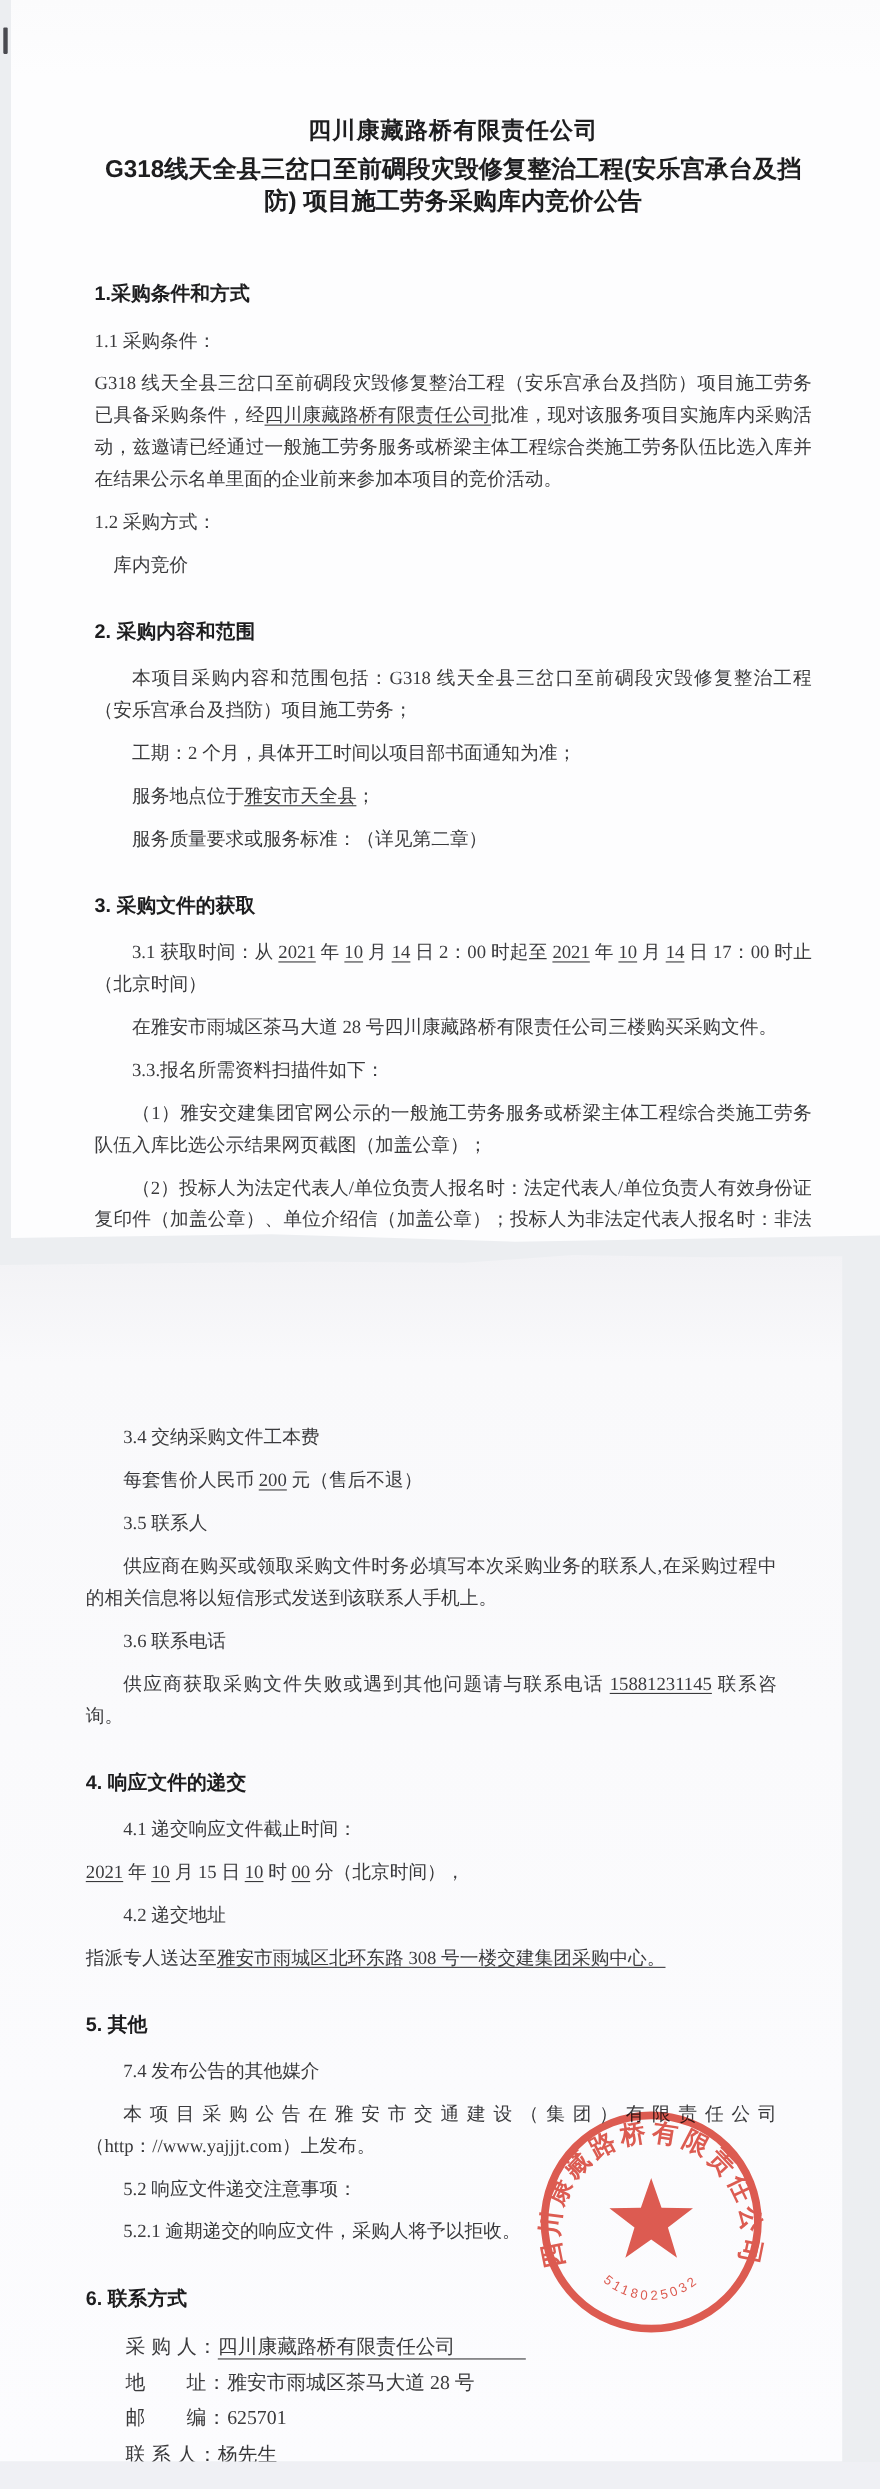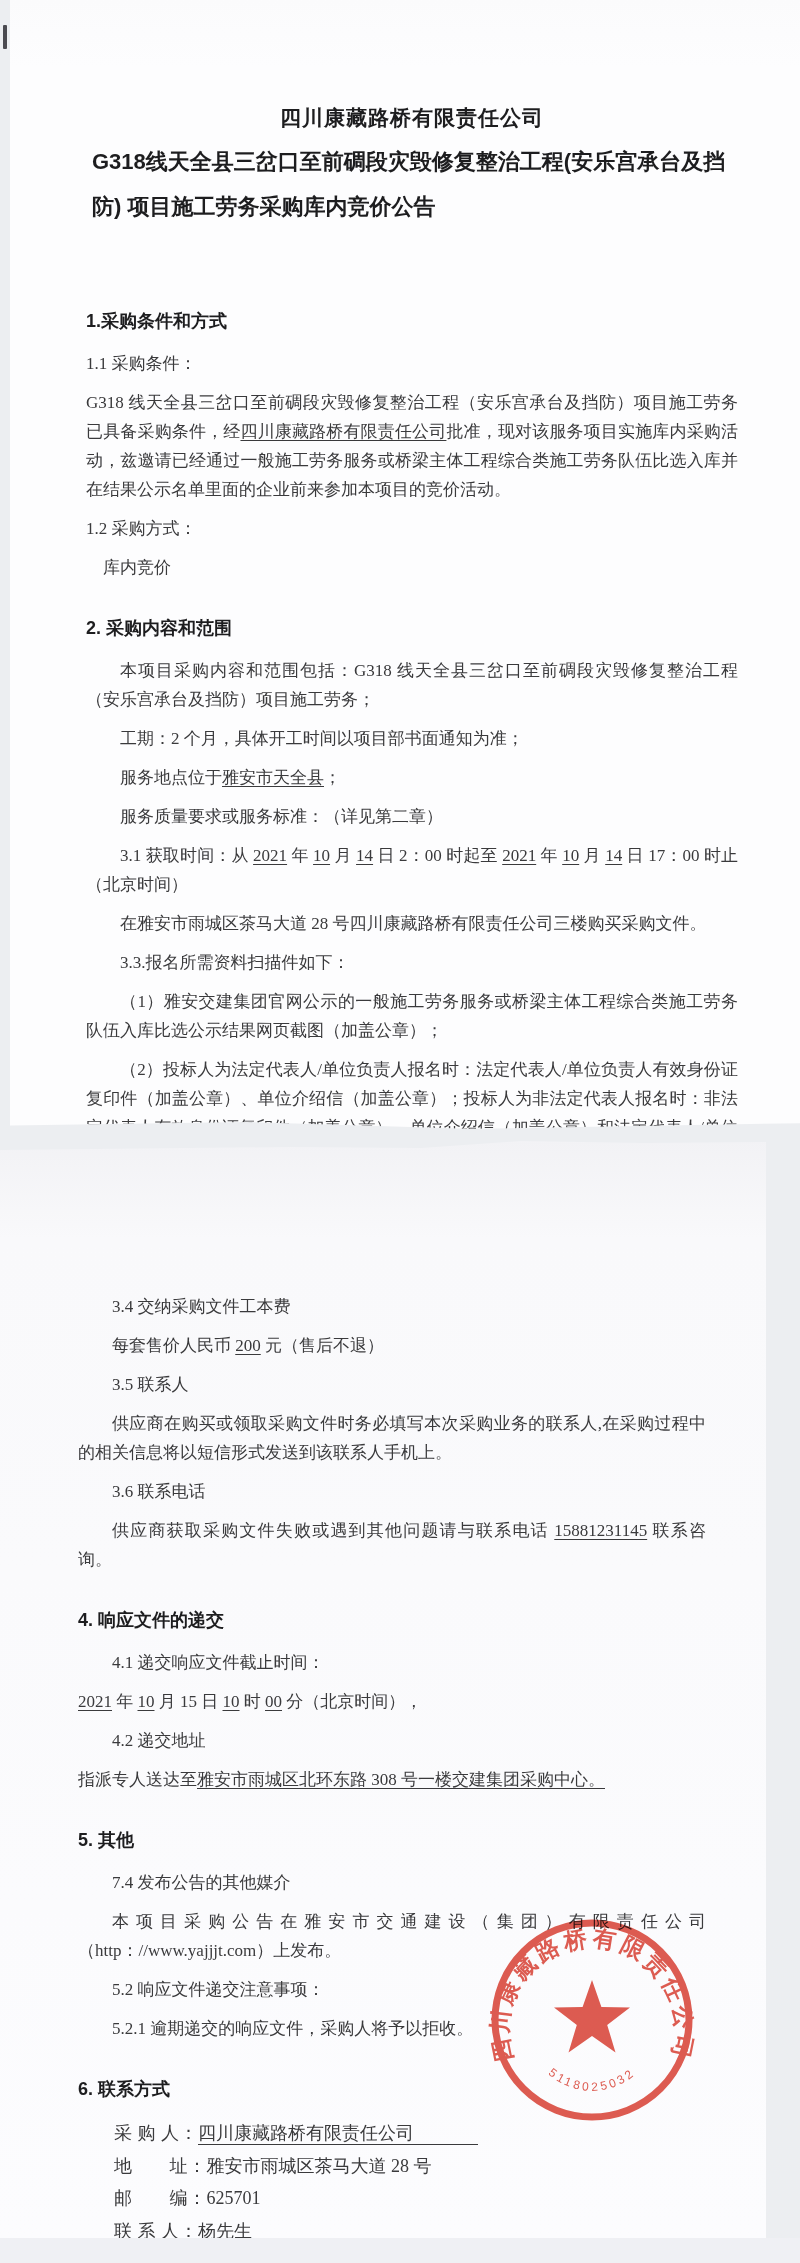--- a/index.html
+++ b/index.html
@@ -36,30 +36,30 @@
   .mark{
     position:absolute;left:3px;top:25px;width:4px;height:24px;
     background:#4a4a50;border-radius:1px;
   }
   .org{
     margin:0 0 7px 0;text-align:center;
     font-family:"Liberation Sans","DejaVu Sans",sans-serif;
     font-size:21px;font-weight:bold;color:#1d1d1f;letter-spacing:1px;
   }
   .title{
-    margin:0 auto;width:640px;text-align:left;
+    margin:0 auto;width:640px;text-align:center;
     font-family:"Liberation Sans","DejaVu Sans",sans-serif;
-    font-size:22px;line-height:45px;font-weight:bold;color:#1d1d1f;
+    font-size:22px;line-height:29px;font-weight:bold;color:#1d1d1f;
   }
   .sec{
     margin:34px 0 16px 0;
     font-family:"Liberation Sans","DejaVu Sans",sans-serif;
     font-size:18px;font-weight:bold;color:#1d1d1f;
   }
-  .sec.first{margin-top:80px;}
+  .sec.first{margin-top:58px;}
   p.b{
     margin:10px 0;
     font-size:17px;line-height:29px;color:#3a3a3c;
     text-align:justify;
   }
   .ind{text-indent:2em;}
   .ind1{text-indent:1em;}
   .u{text-decoration:underline;text-underline-offset:3px;text-decoration-thickness:1px;}
   .contact{margin-top:14px;}
   .crow{
@@ -89,20 +89,21 @@
     <p class="b"><span>G318 线天全县三岔口至前碉段灾毁修复整治工程（安乐宫承台及挡防）项目施工劳务已具备采购条件，经</span><span class="u">四川康藏路桥有限责任公司</span><span>批准，现对该服务项目实施库内采购活动，兹邀请已经通过一般施工劳务服务或桥梁主体工程综合类施工劳务队伍比选入库并在结果公示名单里面的企业前来参加本项目的竞价活动。</span></p>
     <p class="b">1.2 采购方式：</p>
     <p class="b ind1">库内竞价</p>
 
     <h3 class="sec">2. 采购内容和范围</h3>
     <p class="b ind">本项目采购内容和范围包括：G318 线天全县三岔口至前碉段灾毁修复整治工程（安乐宫承台及挡防）项目施工劳务；</p>
     <p class="b ind">工期：2 个月，具体开工时间以项目部书面通知为准；</p>
     <p class="b ind"><span>服务地点位于</span><span class="u">雅安市天全县</span><span>；</span></p>
     <p class="b ind">服务质量要求或服务标准：（详见第二章）</p>
 
+    <h3 class="sec">3. 采购文件的获取</h3>
     <p class="b ind"><span>3.1 获取时间：从 </span><span class="u">2021</span><span> 年 </span><span class="u">10</span><span> 月 </span><span class="u">14</span><span> 日 2：00 时起至 </span><span class="u">2021</span><span> 年 </span><span class="u">10</span><span> 月 </span><span class="u">14</span><span> 日 17：00 时止（北京时间）</span></p>
     <p class="b ind">在雅安市雨城区茶马大道 28 号四川康藏路桥有限责任公司三楼购买采购文件。</p>
     <p class="b ind">3.3.报名所需资料扫描件如下：</p>
     <p class="b ind">（1）雅安交建集团官网公示的一般施工劳务服务或桥梁主体工程综合类施工劳务队伍入库比选公示结果网页截图（加盖公章）；</p>
     <p class="b ind">（2）投标人为法定代表人/单位负责人报名时：法定代表人/单位负责人有效身份证复印件（加盖公章）、单位介绍信（加盖公章）；投标人为非法定代表人报名时：非法定代表人有效身份证复印件（加盖公章）、单位介绍信（加盖公章）和法定代表人/单位负责人授权委托书（加盖公章）；</p>
     <p class="b ind">（3）营业执照副本（或正本）复印件（加盖公章）。</p>
     <p class="b ind">以上资料原件在递交投标文件时一并补交并持身份证原件（备查），补交的资料与报名时的资料信息应完全一致。</p>
   </div>
 
   <div class="page page2">

